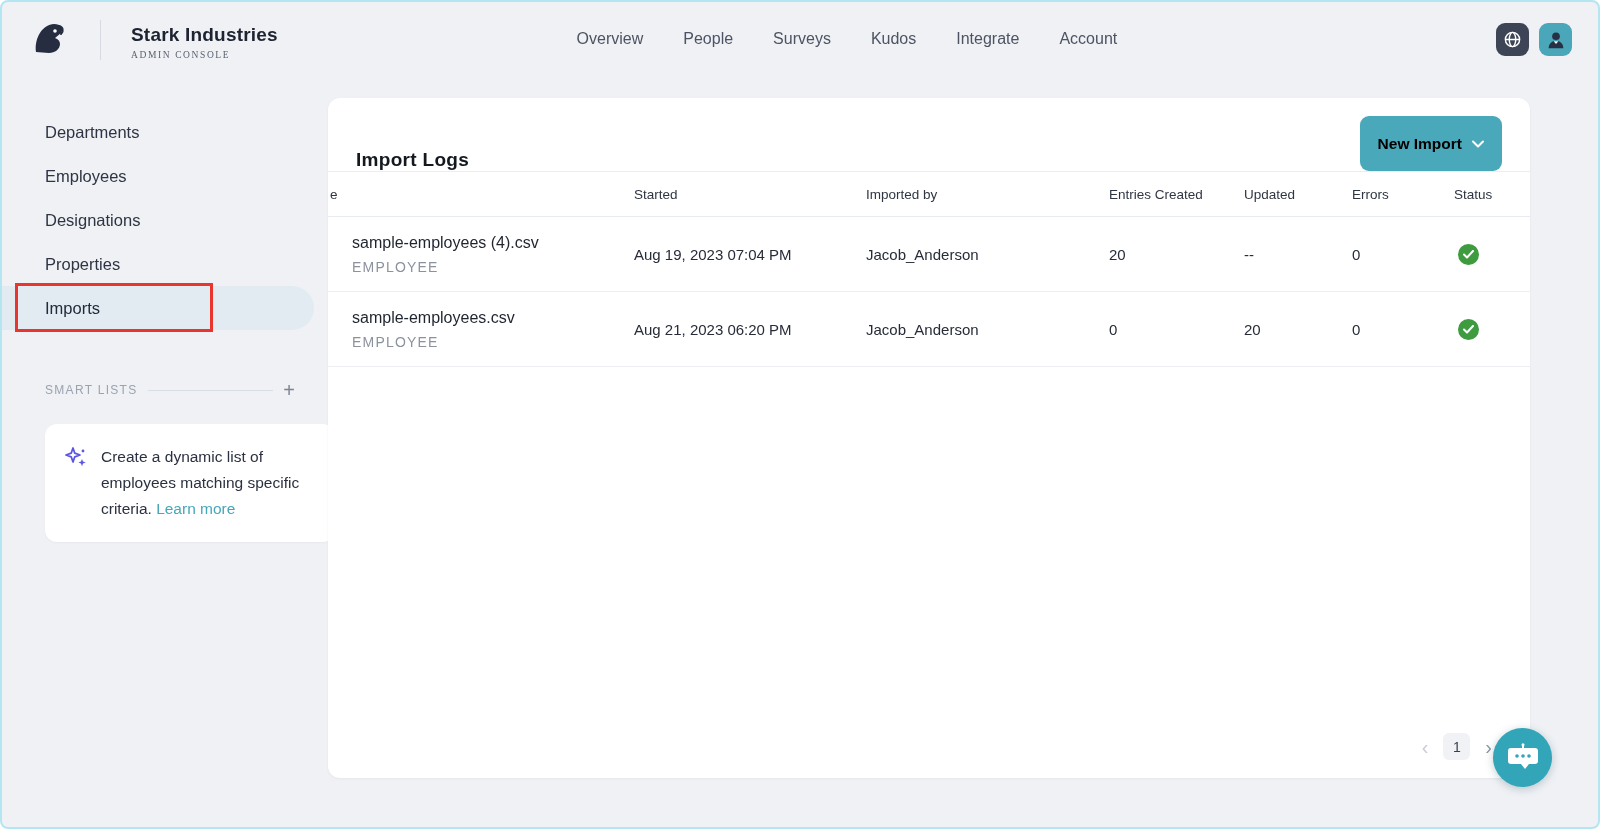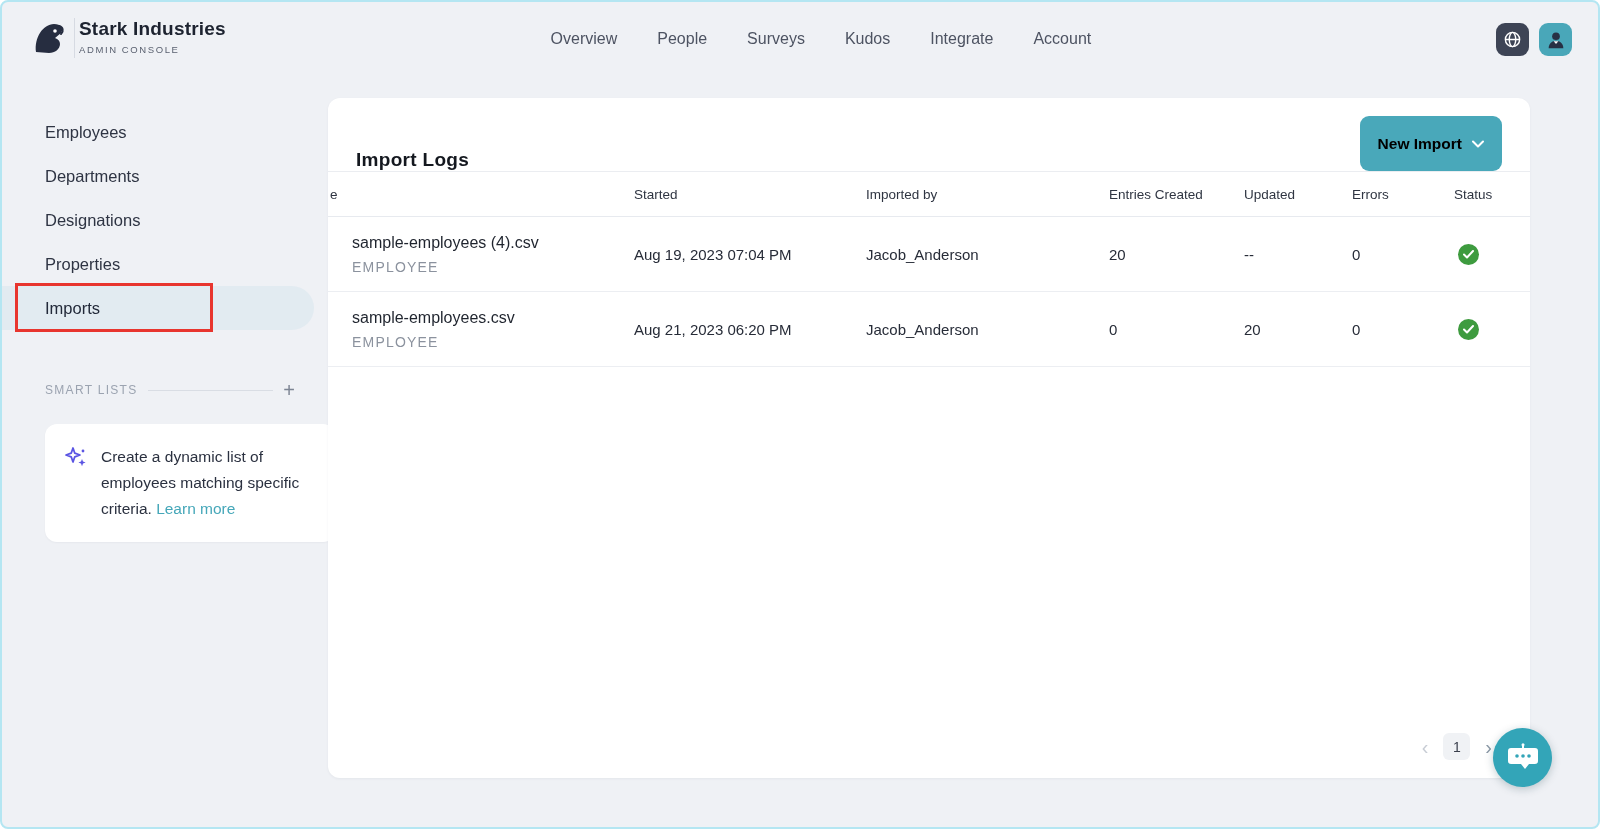--- a/index.html
+++ b/index.html
@@ -8,25 +8,25 @@
 
   .page {
     position:relative; width:1600px; height:829px;
     background:#eff1f5; border:2px solid #b4e6f2; border-radius:8px;
     overflow:hidden;
   }
 
   
   .topbar { position:absolute; left:0; top:0; right:0; height:74px;
     display:flex; align-items:center; padding:0 26px; }
-  .brand { display:flex; align-items:flex-start; gap:4px; }
+  .brand { display:flex; align-items:flex-end; gap:30px; }
   .logo-mark { width:42px; height:42px; display:flex; align-items:center; justify-content:center; }
   .brand-divider { width:1px; height:40px; background:#d6dae2; }
   .brand-text .brand-name { font-size:19px; font-weight:bold; color:#1d2330; letter-spacing:.2px; }
-  .brand-text .brand-sub { font-size:9.5px; color:#5a6170; letter-spacing:1.6px; margin-top:4px; }
+  .brand-text .brand-sub { font-size:9.5px; color:#5a6170; letter-spacing:1.6px; margin-top:4px;font-family:Liberation Serif, serif; }
 
   .topnav { display:flex; gap:40px; margin:0 auto; transform:translateX(-40px); }
   .topnav .nav-item { font-size:16px; color:#4d5362; cursor:pointer;text-align:right; }
 
   .top-actions { display:flex; gap:10px; align-items:center; }
   .icon-btn { width:33px; height:33px; border-radius:9px; display:flex;
     align-items:center; justify-content:center; cursor:pointer; }
   .icon-btn.globe { background:#3d4455; }
   .icon-btn.avatar { background:#49a7b9; }
 
@@ -130,24 +130,24 @@
           <circle cx="12" cy="9" r="4.2" fill="#273044"></circle>
           <path d="M4 22 c0-5 4-8 8-8 s8 3 8 8 z" fill="#273044"></path>
           <path d="M9.5 14.5 l2.5 3 l2.5-3" fill="#ffffff"></path>
         </svg>
       </div>
     </div>
   </div>
 
   <div class="sidebar">
     <div class="side-item">
+        <span>Departments</span>
+      </div>
+    <div class="side-item">
         <span>Employees</span>
-      </div>
-    <div class="side-item">
-        <span>Departments</span>
       </div>
     <div class="side-item">
         <span>Designations</span>
       </div>
     <div class="side-item">
         <span>Properties</span>
       </div>
     <div class="side-item active">
       <span>Imports</span>
       <div class="annotate-red"></div>

